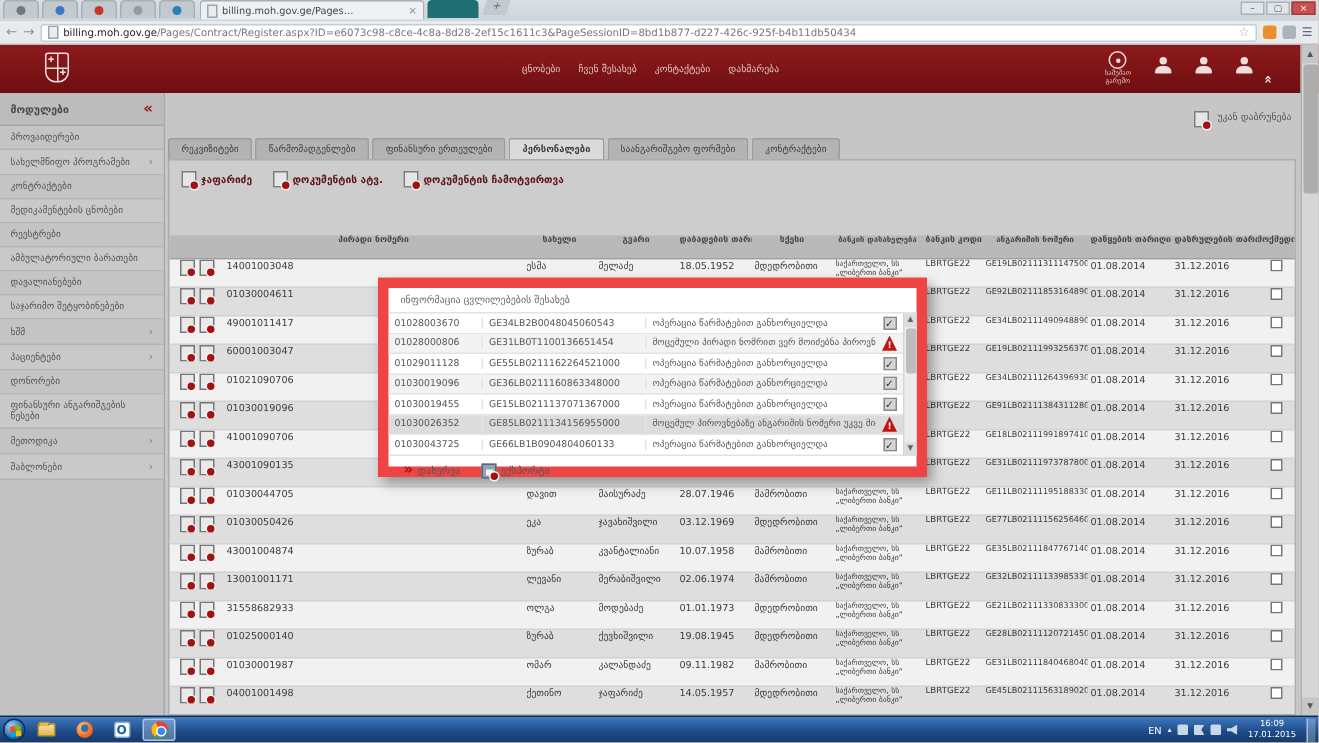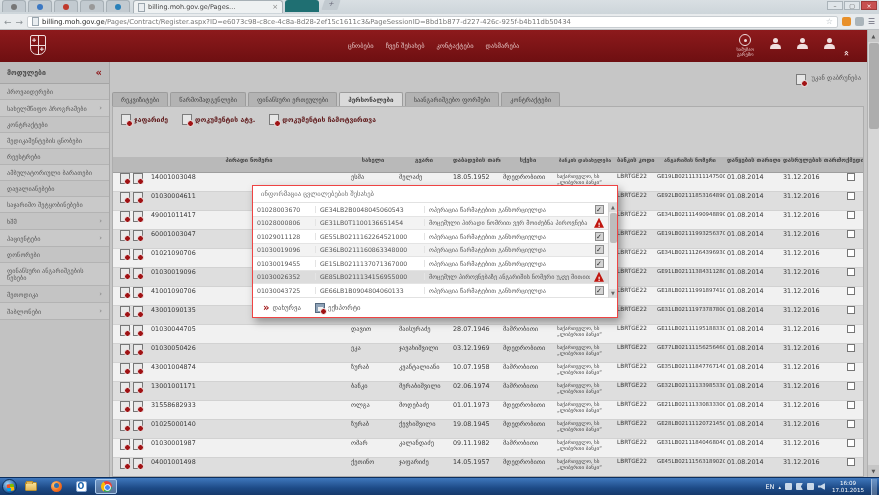--- a/index.html
+++ b/index.html
@@ -83,21 +83,21 @@
   .ci{width:36px;display:flex;gap:3px;justify-content:center}
   .c-pid{width:200px}.c-name{width:48px}.c-sur{width:54px}.c-dob{width:50px}.c-gen{width:54px}
   .c-bank{width:60px;font-size:5.2px;line-height:6px;white-space:normal}
   .c-code{width:40px;font-size:5.8px}.c-iban{width:70px;font-size:5.4px}
   .c-start{width:56px}.c-end{width:58px}.c-chk{width:24px;display:flex;justify-content:center}
   .mico{width:10px;height:11px;background:#e9e9e9;border:1px solid #767676;position:relative}
   .mico::after{content:"";position:absolute;right:-2px;bottom:-2px;width:5px;height:5px;border-radius:50%;background:#a01214;border:1px solid #f6f6f6}
   .cb{width:8px;height:8px;border:1px solid #767676;background:#fff}
 
   
-  .modal{position:absolute;left:252px;top:185px;width:366px;height:133px;background:#fff;border:1px solid #ef4444;box-shadow:3px 4px 8px rgba(0,0,0,.35)}
+  .modal{position:absolute;left:252px;top:185px;width:366px;height:133px;background:#fff;border:7px solid #ef4444;box-shadow:3px 4px 8px rgba(0,0,0,.35)}
   .m-title{height:16px;line-height:16px;padding:0 8px;font-size:6.6px;color:#6a6a6a}
   .m-body{position:relative;height:95px;border-top:1px solid #e2e2e2}
   .m-rows{position:absolute;left:0;top:0;right:9px;bottom:0;overflow:hidden}
   .mrow{display:flex;align-items:center;height:13.5px;border-bottom:1px solid #e4e4e4;font-size:6.2px;color:#555}
   .mrow:nth-child(even){background:#f3f3f3}
   .mrow.hl{background:#dcdcdc}
   .mc{padding:0 4px;white-space:nowrap;overflow:hidden}
   .m-id{width:62px}.m-iban{width:110px;border-left:1px solid #e4e4e4;border-right:1px solid #e4e4e4}
   .m-msg{flex:1}.m-status{width:18px;display:flex;justify-content:center}
   .okbox{width:9px;height:9px;background:#d4d4d4;border:1px solid #8a8a8a;font-size:7px;line-height:8px;text-align:center;color:#2e2e2e}
@@ -526,21 +526,21 @@
         <div class="c c-chk">
             <span class="cb"></span>
           </div>
       </div>
         <div class="trow">
         <div class="c ci">
           <span class="mico"></span>
           <span class="mico"></span>
         </div>
         <div class="c c-pid">13001001171</div>
-        <div class="c c-name">ბანკი</div>
+        <div class="c c-name">ლევანი</div>
         <div class="c c-sur">მერაბიშვილი</div>
         <div class="c c-dob">02.06.1974</div>
         <div class="c c-gen">მამრობითი</div>
         <div class="c c-bank">საქართველო, სს „ლიბერთი ბანკი“</div>
         <div class="c c-code">LBRTGE22</div>
         <div class="c c-iban">GE32LB0211113398533000</div>
         <div class="c c-start">01.08.2014</div>
         <div class="c c-end">31.12.2016</div>
         <div class="c c-chk">
             <span class="cb"></span>

